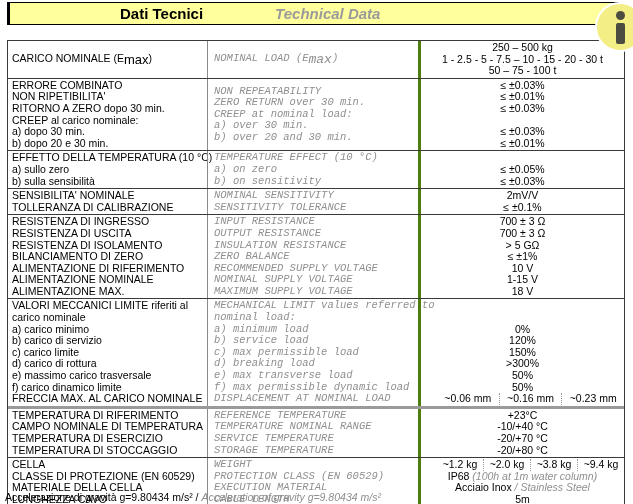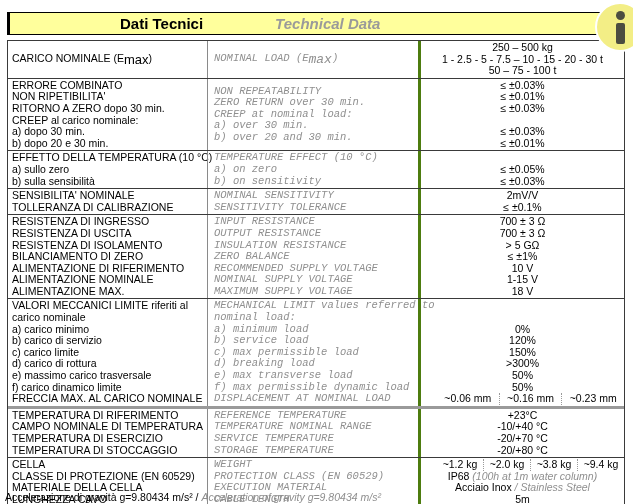--- a/index.html
+++ b/index.html
@@ -4,21 +4,21 @@
 <style>
   html,body { margin:0; padding:0; }
   body {
     width:633px; height:504px; overflow:hidden; position:relative;
     background:#ffffff;
     font-family:"Liberation Sans", sans-serif;
     font-size:10.5px; color:#000;
   }
   
   .header-bar {
-    position:absolute; left:7px; top:12px; width:608px; height:21px;
+    position:absolute; left:7px; top:2px; width:608px; height:21px;
     background:#FFFF9C; border:1px solid #000; border-left-width:3px;
     display:flex; align-items:center; z-index:1;
   }
   .title-it { font-size:15px; font-weight:bold; color:#000; margin-left:110px; white-space:nowrap; }
   .title-en { font-size:15px; font-weight:bold; font-style:italic; color:#9a9a9a; margin-left:72px; white-space:nowrap; }
   
   .info-icon {
     position:absolute; left:595px; top:2px; width:46px; height:46px;
     border-radius:50%; background:#F3EE86; border:2px solid #ffffff;
     z-index:2; display:flex; flex-direction:column; align-items:center; justify-content:center;

